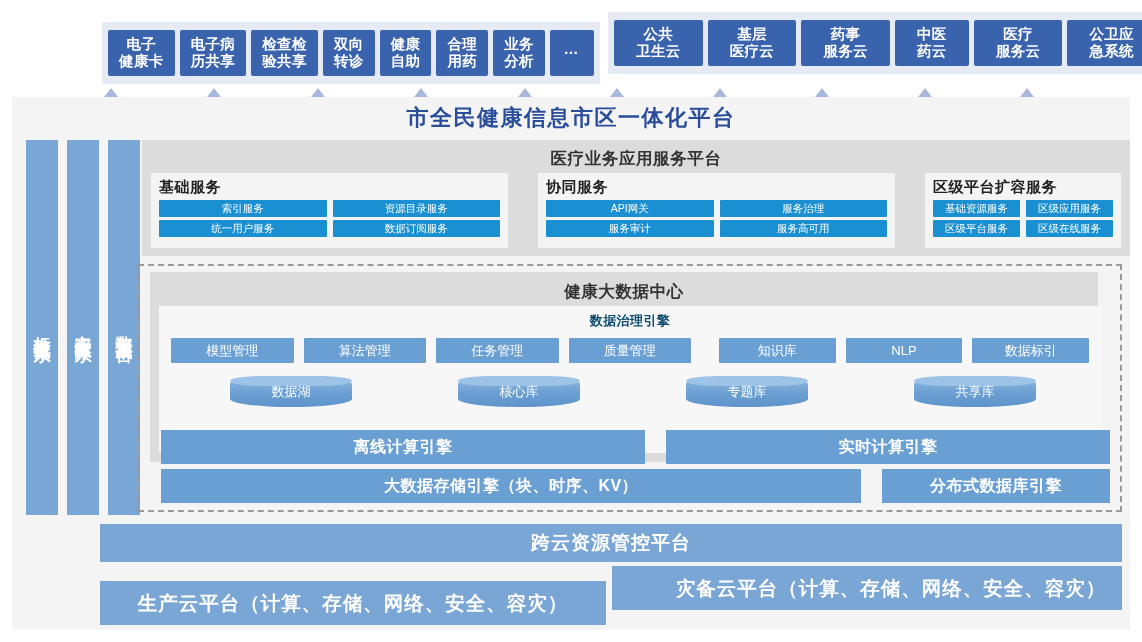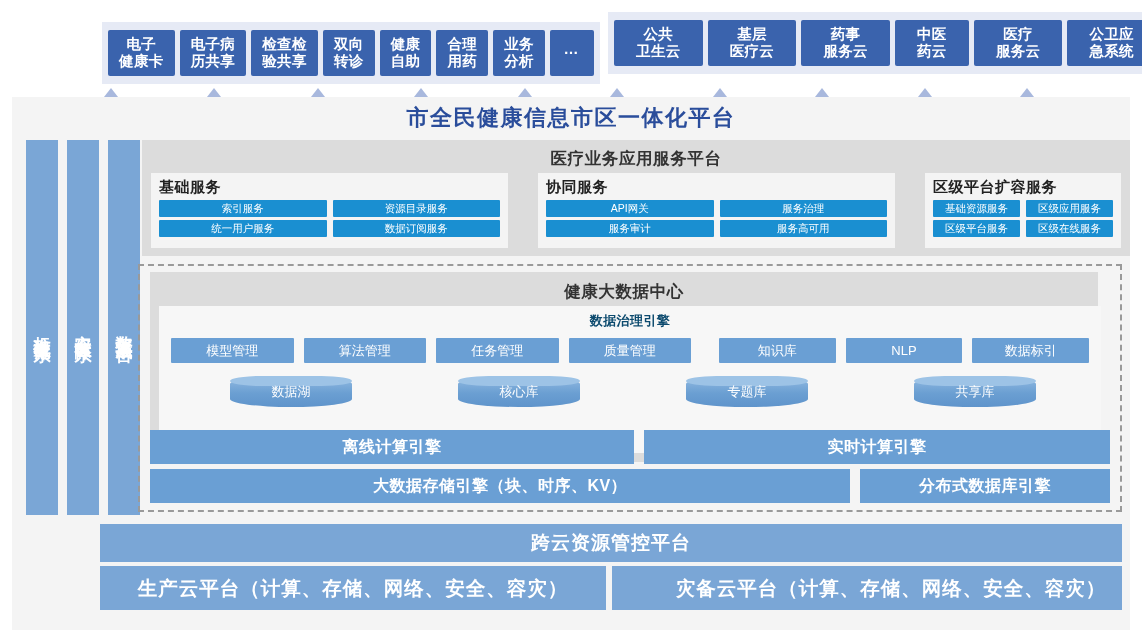--- a/index.html
+++ b/index.html
@@ -239,20 +239,21 @@
     background: #6a9fd4;
     color: #ffffff;
     font-size: 16px;
     font-weight: 700;
     height: 34px;
     display: flex;
     align-items: center;
     justify-content: center;
     letter-spacing: .5px;
     white-space: nowrap;
+    margin-left: 11px;
   }
 
   
   .wide-bar {
     position: absolute;
     background: #7aa6d6;
     color: #ffffff;
     display: flex;
     align-items: center;
     justify-content: center;
@@ -458,17 +459,17 @@
       <div class="eng" style="flex:1 1 auto;">实时计算引擎</div>
     </div>
     <div class="eng-row">
       <div class="eng" style="flex:0 0 700px;">大数据存储引擎（块、时序、KV）</div>
       <div class="eng" style="flex:1 1 auto;">分布式数据库引擎</div>
     </div>
   </div>
 
   <div class="wide-bar" style="left:100px; top:524px; width:1022px; height:38px; font-size:19px;">跨云资源管控平台</div>
 
-  <div class="wide-bar" style="left:100px; top:566px; width:506px; height:44px; font-size:19.5px;">生产云平台（计算、存储、网络、安全、容灾）</div>
+  <div class="wide-bar" style="left:100px; top:581px; width:506px; height:44px; font-size:19.5px;">生产云平台（计算、存储、网络、安全、容灾）</div>
 
   <div class="wide-bar" style="left:612px; top:566px; width:510px; height:44px; font-size:19.5px;padding-left:48px;">灾备云平台（计算、存储、网络、安全、容灾）</div>
 
 </div>
 
 </body></html>

